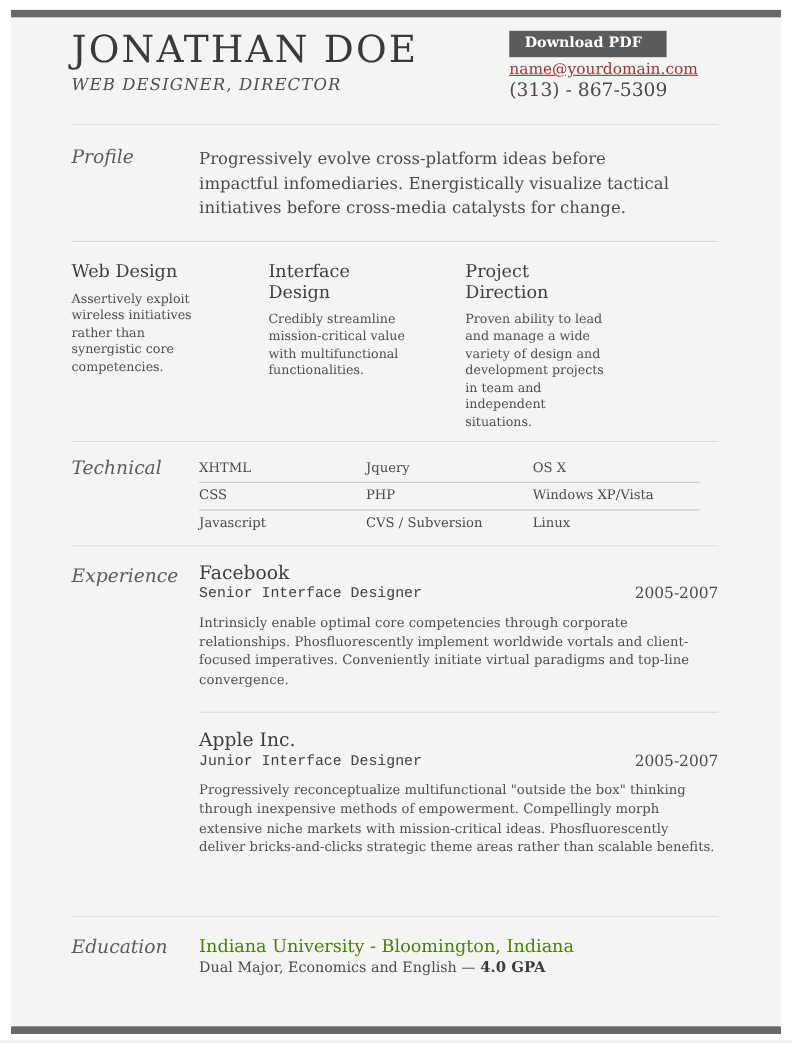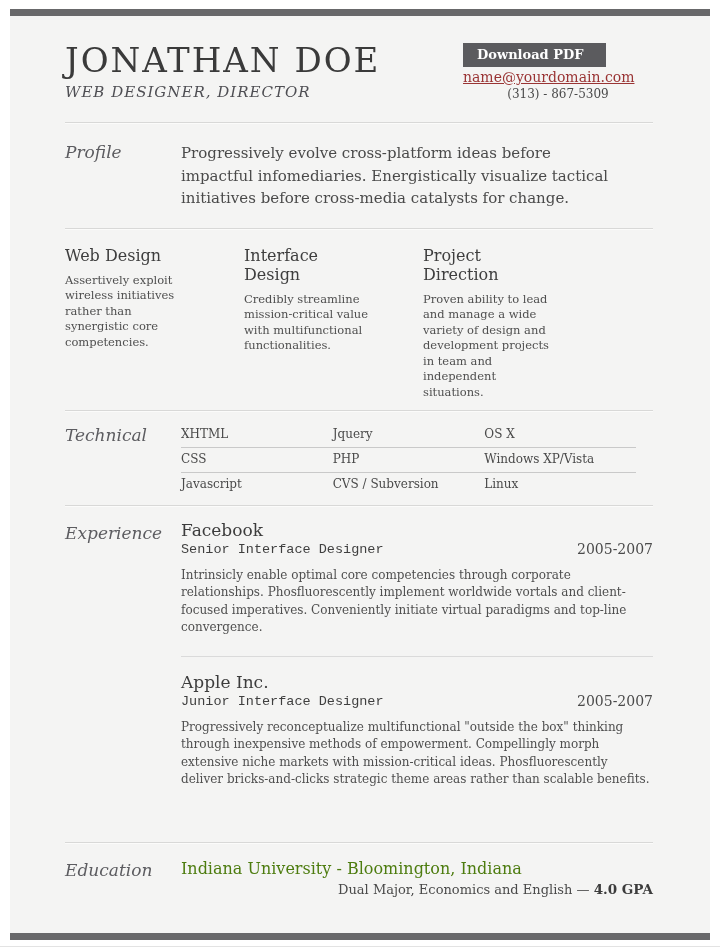--- a/index.html
+++ b/index.html
@@ -23,21 +23,21 @@
     flex: 1 1 auto;
     margin: 0 10px;
     background: var(--page_bg, #f4f4f3);
     padding: 0 57px 0 55px;
     overflow: hidden;
   }
   .bottom-edge { height: 8px; border-top: 6px solid #fff; }
   .bottom-edge .line { border-top: 1px solid #e3e3e3; }
 
   
-  header { display: flex; justify-content: space-between; padding-top: 25px; padding-bottom: 21px; }
+  header { display: flex; justify-content: space-between; padding-top: 10px; padding-bottom: 21px; }
   h1 {
     font-size: 34px;
     font-weight: 400;
     letter-spacing: 2px;
     color: #3a3a3a;
     line-height: 1.15;
   }
   .tagline {
     margin-top: 3px;
     font-style: italic;
@@ -50,21 +50,21 @@
     display: inline-block;
     background: var(--button_bg, #5b5b5e);
     color: #ffffff;
     font-size: 13px;
     font-weight: bold;
     padding: 4px 22px 5px 14px;
     text-decoration: none;
     cursor: pointer;
   }
   .email-link { display: inline-block; margin-top: 2px; color: var(--link, #9a3434); font-size: 14px; text-decoration: underline; cursor: pointer; }
-  .phone { font-size: 12px; color: #4a4a4a; margin-top: 1px; text-align: center; }
+  .phone { font-size: 17px; color: #4a4a4a; margin-top: 1px; }
 
   hr.divider { border: 0; border-top: 1px solid #d8d8d7; border-bottom: 1px solid #fbfbfa; }
 
   
   section { display: flex; }
   .sec-label {
     width: 116px;
     flex: 0 0 auto;
     font-style: italic;
     font-size: 17px;
@@ -90,21 +90,21 @@
   .sec-experience { padding: 14px 0 54px; }
   .job-head { display: flex; justify-content: space-between; align-items: flex-end; }
   .job-company { font-size: 17px; font-weight: 400; color: #3c3c3c; line-height: 1.15; }
   .job-title { font-size: 13.5px; color: #3f3f3f; margin-top: 1px; font-family: Liberation Mono, monospace; }
   .job-dates { font-size: 14px; color: #4a4a4a; padding-top: 2px; }
   .job-desc { margin-top: 10px; font-size: 12px; line-height: 1.45; color: #4f4f4f; max-width: 472px; }
   .entry-divider { border: 0; border-top: 1px solid #dadada; margin: 20px 0 16px; }
 
   .sec-education { padding: 14px 0 52px; }
   .edu-school { font-size: 16px; color: #4d7c0f; padding-top: 1px; }
-  .edu-degree { font-size: 13px; color: #4a4a4a; margin-top: 3px; text-align: right; }
+  .edu-degree { font-size: 13px; color: #4a4a4a; margin-top: 3px; }
   .edu-degree strong { font-size: 13.5px; color: #3c3c3c; }
 </style>
 </head>
 <body>
 
 <div class="accent-bar"></div>
 
 <div class="page">
 
   <header>

